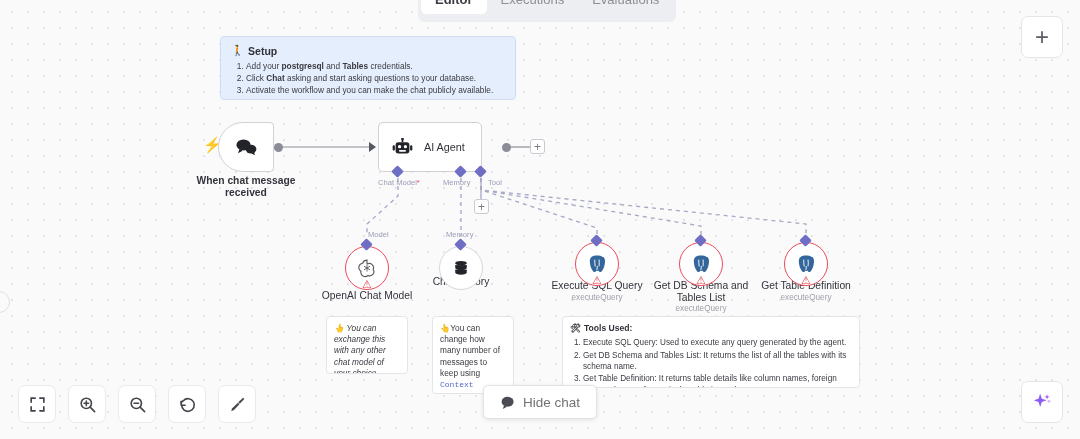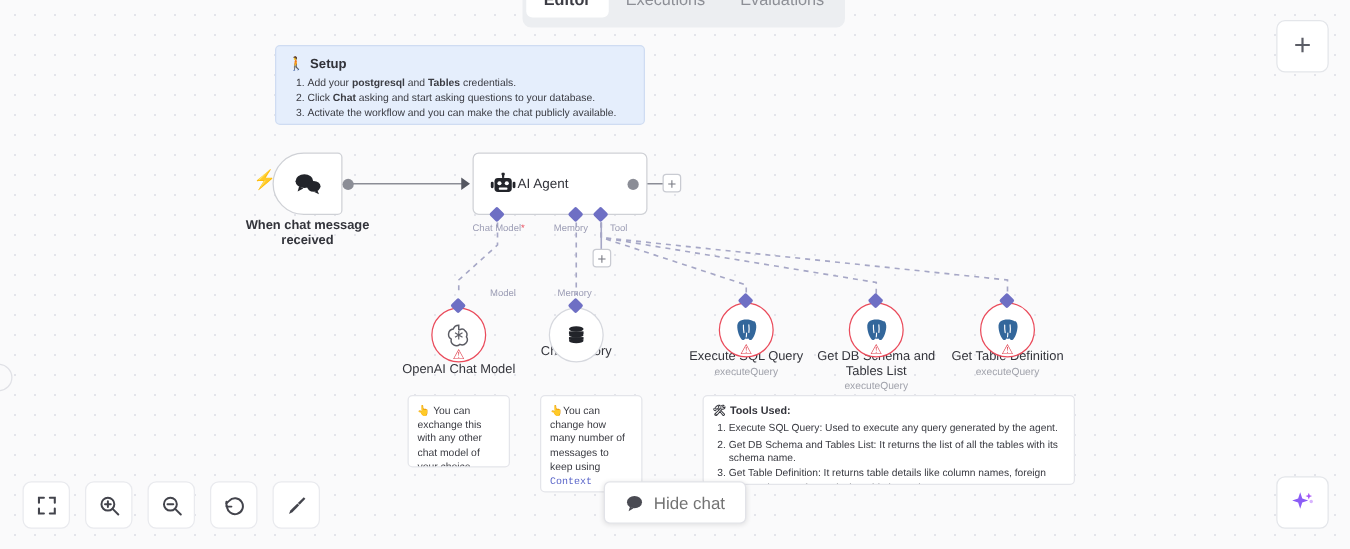--- a/index.html
+++ b/index.html
@@ -90,21 +90,21 @@
     background: #ffffff;
     border: 1px solid #e4e5ea;
     border-radius: 4px;
     padding: 6px 7px;
     font-size: 8.3px;
     color: #3a3b42;
     line-height: 11.2px;
     overflow: hidden;
     z-index: 4;
   }
-  #note-model { left: 326px; top: 316px; width: 82px; height: 58px; }
+  #note-model { left: 326px; top: 316px; width: 82px; height: 58px; font-style: italic; }
   #note-memory { left: 432px; top: 316px; width: 82px; height: 78px; }
   #note-tools  { left: 562px; top: 316px; width: 298px; height: 72px; z-index: 4; }
   #note-tools .nt-title {
     font-size: 8.6px; font-weight: 600; color: #32333a;
     display: flex; align-items: center; gap: 3px; margin-bottom: 3px;
   }
   #note-tools ol { margin: 0 0 0 13px; }
   #note-tools li { font-size: 8.2px; line-height: 11.4px; margin-bottom: 1px; }
   .code-ish { color: #5b66c9; font-family: "Liberation Mono", monospace; font-size: 8px; }
 
@@ -136,26 +136,26 @@
   }
   #trigger-bolt {
     position: absolute; left: 203px; top: 137px;
     font-size: 15px; color: #ff6d5a; line-height: 1;
     z-index: 11;
   }
 
   
   #node-agent {
     position: absolute; left: 378px; top: 122px;
-    width: 140px; height: 50px;
+    width: 104px; height: 50px;
     background: #fff;
     border: 1.5px solid #cfd1d6;
     border-radius: 5px;
     display: flex; align-items: center;
-    padding-left: 13px; gap: 1px;
+    padding-left: 13px; gap: 11px;
     z-index: 10;
   }
   #node-agent .agent-title { font-size: 10.8px; color: #32333a; }
 
   
   .cnode {
     position: absolute;
     width: 44px; height: 44px;
     border-radius: 50%;
     background: #fff;
@@ -342,21 +342,21 @@
   <div class="port-lbl" style="left:378px; top:178px;">
     <span>Chat Model</span><span style="color:#ea4b5b;">*</span>
   </div>
   <div class="port-d" style="left:456px; top:167px;"></div>
   <div class="port-lbl" style="left:443px; top:178px;">Memory</div>
   <div class="port-d" style="left:476px; top:167px;"></div>
   <div class="port-lbl" style="left:488px; top:178px;">Tool</div>
   <div class="inline-plus" style="left:474px; top:199px;">+</div>
 
   <div class="port-d" style="left:362px; top:240px;"></div>
-  <div class="port-lbl" style="left:368px; top:230px;padding-left:24px;">Model</div>
+  <div class="port-lbl" style="left:344px; top:230px;padding-left:24px;">Model</div>
   <div class="cnode err" style="left:345px; top:246px;">
     <svg width="20" height="20" viewBox="0 0 24 24">
       <path d="M12 2.6c-2.4 0-4.5 1.5-5.3 3.7-2.2.3-4 2-4.4 4.2-.4 2.2.6 4.4 2.5 5.5-.5 2.2.4 4.4 2.3 5.5 1.9 1.1 4.3.9 6-.5 2 .9 4.4.4 5.9-1.3 1.5-1.7 1.6-4.1.4-5.9.9-2 .4-4.4-1.3-5.8C17 6.4 14.6 6.1 12.8 7c-.2-.1-.5-.2-.8-.2z" fill="none" stroke="#5a5b63" stroke-width="1.4"></path>
       <path d="M12 7.8v8.4M8.4 9.9l7.2 4.2M15.6 9.9l-7.2 4.2" stroke="#5a5b63" stroke-width="1.1"></path>
     </svg>
     <span class="warn-tri">⚠</span>
   </div>
   <div class="node-label" style="left:307px; top:290px; width:120px;">OpenAI Chat Model</div>
 
   <div class="port-d" style="left:456px; top:240px;"></div>

